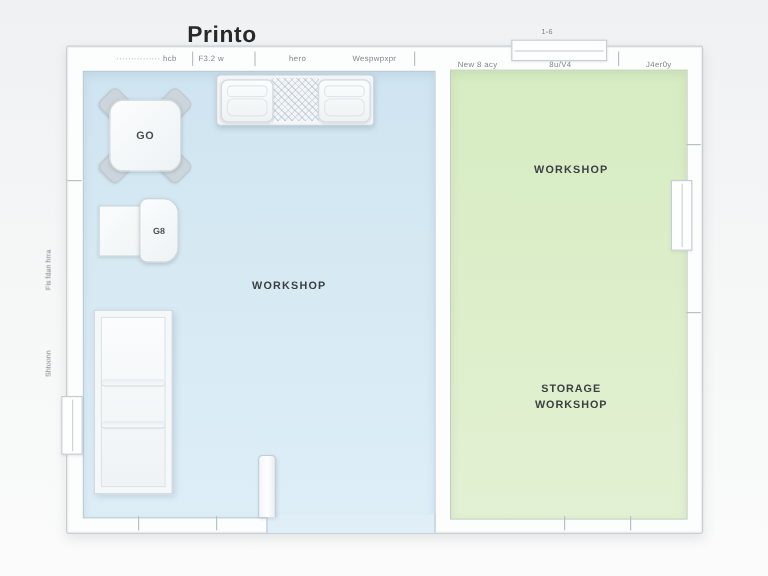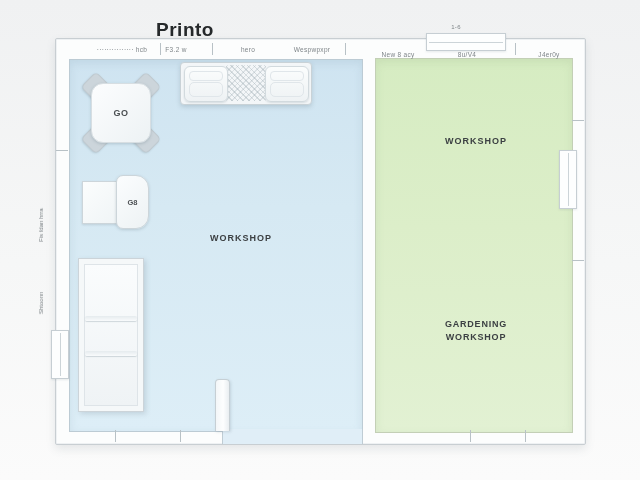--- a/index.html
+++ b/index.html
@@ -67,21 +67,21 @@
   }
   .tabletop{
     position:absolute;left:3px;top:5px;width:58px;height:58px;
     background:linear-gradient(135deg,#fcfdfe,#edf2f4);
     border:1px solid #d7dee2;border-radius:12px;
     box-shadow:0 1px 3px rgba(100,120,130,.3);
     display:flex;align-items:center;justify-content:center;
   }
   .furn-label{font-size:9px;font-weight:bold;color:#4a4e51;letter-spacing:.5px;}
   
-  .desk-group{left:82px;top:175px;width:66px;height:53px;}
+  .desk-group{left:82px;top:165px;width:66px;height:53px;}
   .desk-top{
     position:absolute;left:0;top:6px;width:46px;height:41px;
     background:linear-gradient(135deg,#fbfdfd,#eef3f5);
     border:1px solid #ccd5da;box-shadow:0 1px 2px rgba(100,120,130,.22);
   }
   .desk-chair{
     position:absolute;left:34px;top:0;width:31px;height:52px;
     background:linear-gradient(135deg,#fbfdfe,#edf2f4);
     border:1px solid #ccd5da;border-radius:7px 13px 13px 7px;
     box-shadow:0 1px 3px rgba(100,120,130,.28);
@@ -214,21 +214,21 @@
 
   <div class="abs shelf">
     <div class="shelf-inner"></div>
     <div class="shelf-line" style="top:57px;"></div>
     <div class="shelf-line" style="top:92px;"></div>
   </div>
 
   <div class="abs room-label" style="left:241px;top:238px;">WORKSHOP</div>
   <div class="abs room-label" style="left:476px;top:141px;">WORKSHOP</div>
   <div class="abs room-label room-label-2l" style="left:476px;top:331px;">
-    <div>GARDENING</div>
+    <div>STORAGE</div>
     <div>WORKSHOP</div>
   </div>
 
   <div class="abs ann" style="left:122px;top:49px;">··············· hcb</div>
   <div class="abs ann" style="left:176px;top:49px;">F3.2 w</div>
   <div class="abs ann" style="left:248px;top:49px;">hero</div>
   <div class="abs ann" style="left:312px;top:49px;">Wespwpxpr</div>
   <div class="abs ann" style="left:398px;top:54px;">New 8 acy</div>
   <div class="abs ann" style="left:467px;top:54px;">8u/V4</div>
   <div class="abs ann" style="left:549px;top:54px;">J4er0y</div>

